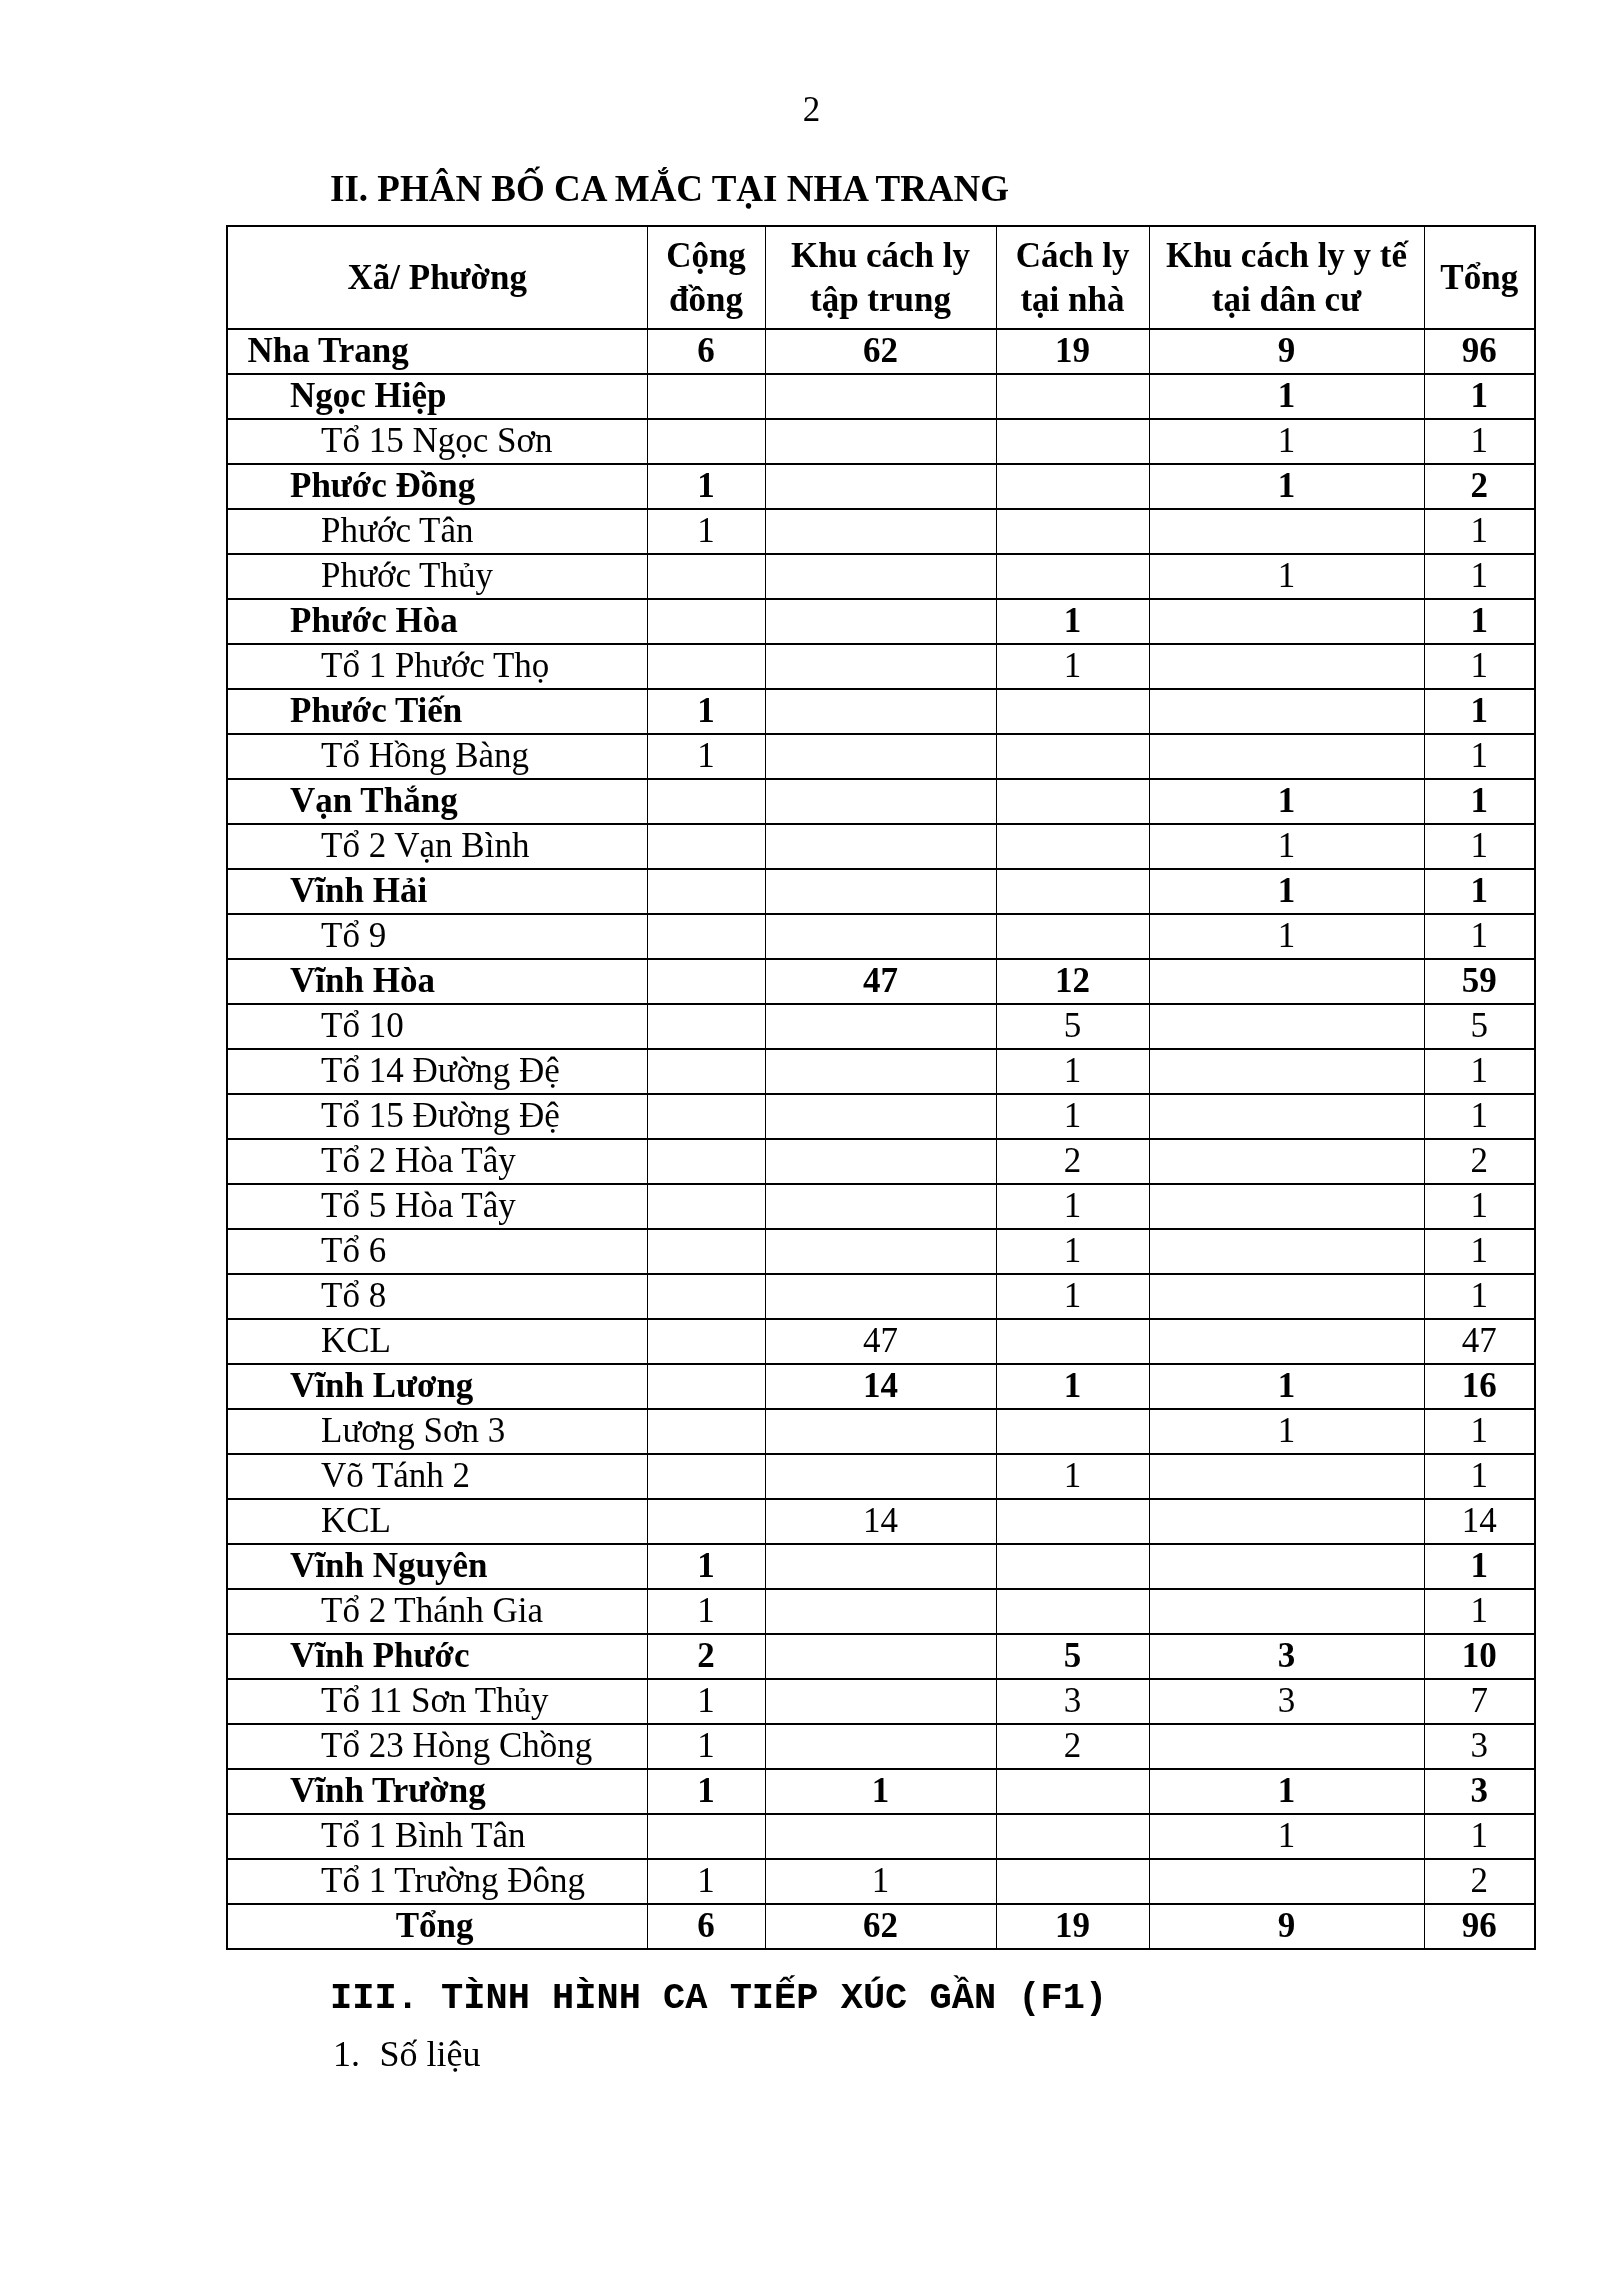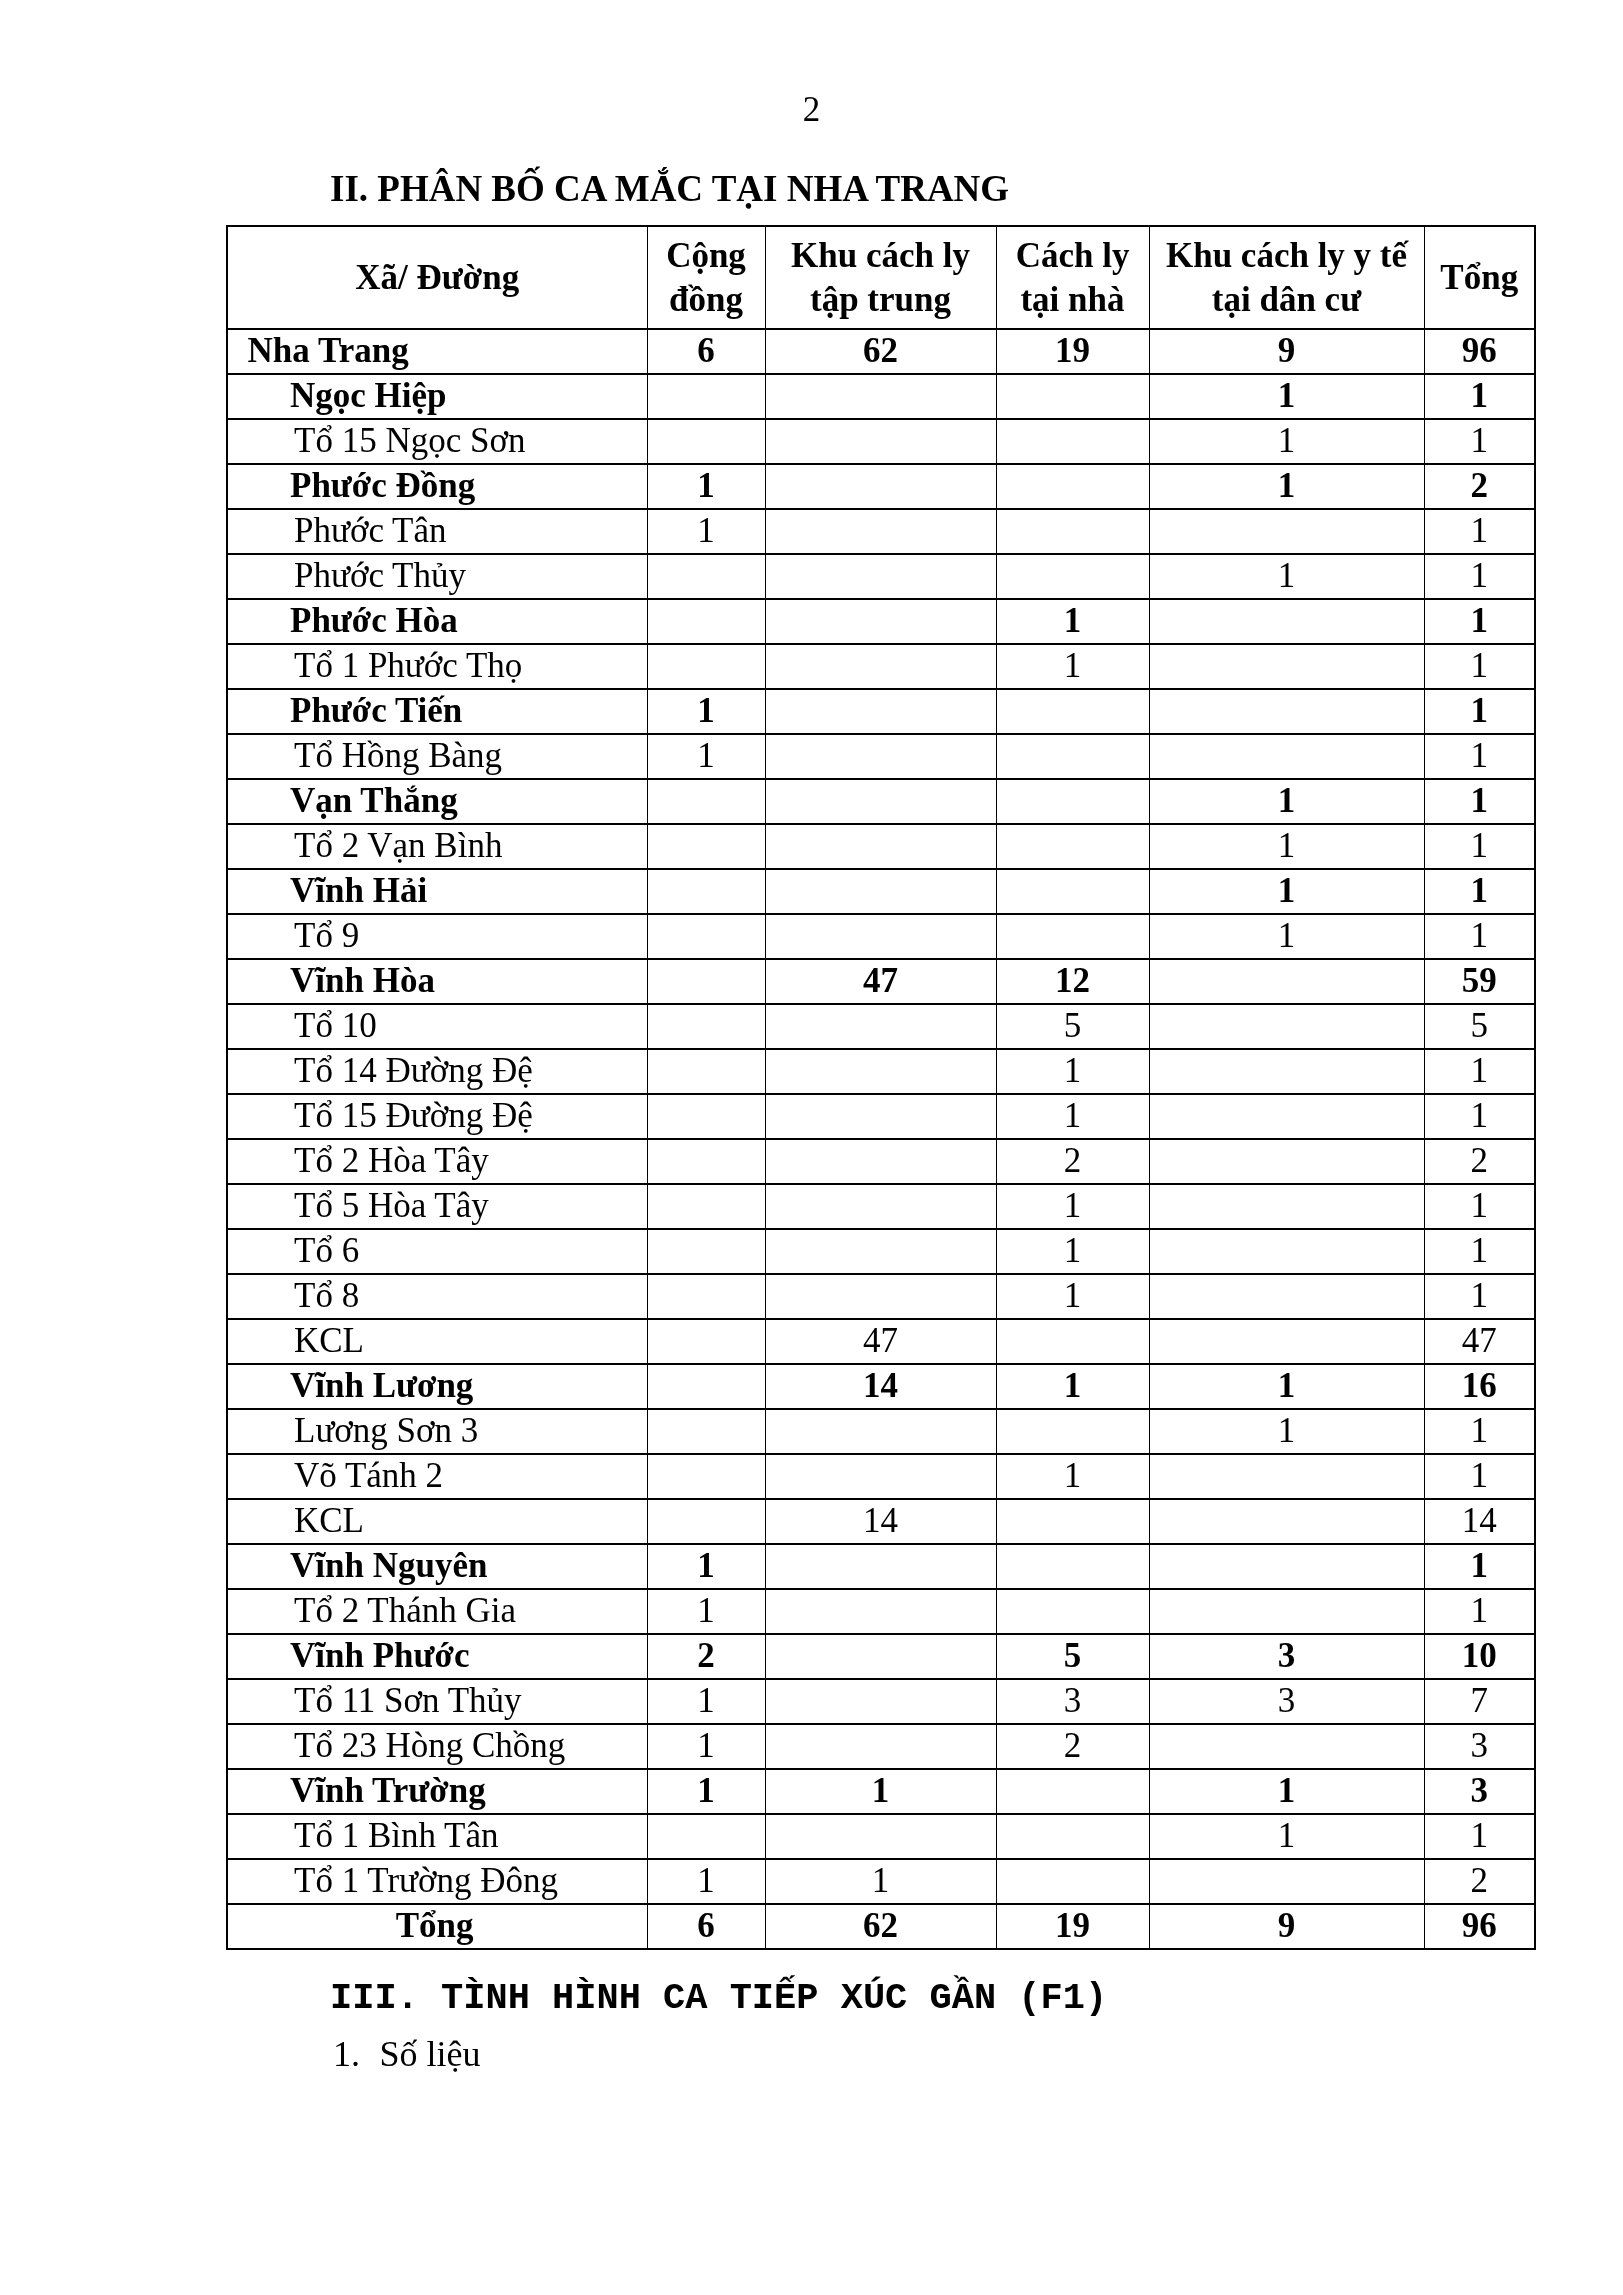--- a/index.html
+++ b/index.html
@@ -74,42 +74,42 @@
     height: 43px;
     padding: 0 5.2px;
     line-height: 1.05;
   }
   .case-table td.num { text-align: center; }
   .case-table td.name { text-align: left; padding-left: 19.6px; }
   .case-table tr.city td,
   .case-table tr.ward td,
   .case-table tr.total td { font-weight: bold; }
   .case-table tr.ward td.name { padding-left: 62px; }
-  .case-table tr.sub td.name { padding-left: 66px; font-weight: normal; }
+  .case-table tr.sub td.name { padding-left: 93px; font-weight: normal; }
   .case-table tr.total td.name { text-align: center; padding-left: 0; }
 </style>
 </head>
 <body>
 
 <div class="page-number">2</div>
 
 <div class="section-heading" id="section2-heading">II. PHÂN BỐ CA MẮC TẠI NHA TRANG</div>
 
 <table class="case-table">
   <colgroup>
     <col style="width:420px">
     <col style="width:118px">
     <col style="width:231px">
     <col style="width:153px">
     <col style="width:275px">
     <col style="width:111px">
   </colgroup>
   <thead>
     <tr id="header-row">
-        <th>Xã/ Đường</th>
+        <th>Xã/ Phường</th>
         <th>Cộng đồng</th>
         <th>Khu cách ly tập trung</th>
         <th>Cách ly tại nhà</th>
         <th>Khu cách ly y tế tại dân cư</th>
         <th>Tổng</th>
       </tr>
   </thead>
   <tbody id="table-body">
       <tr class="city">
         <td class="name">Nha Trang</td>

